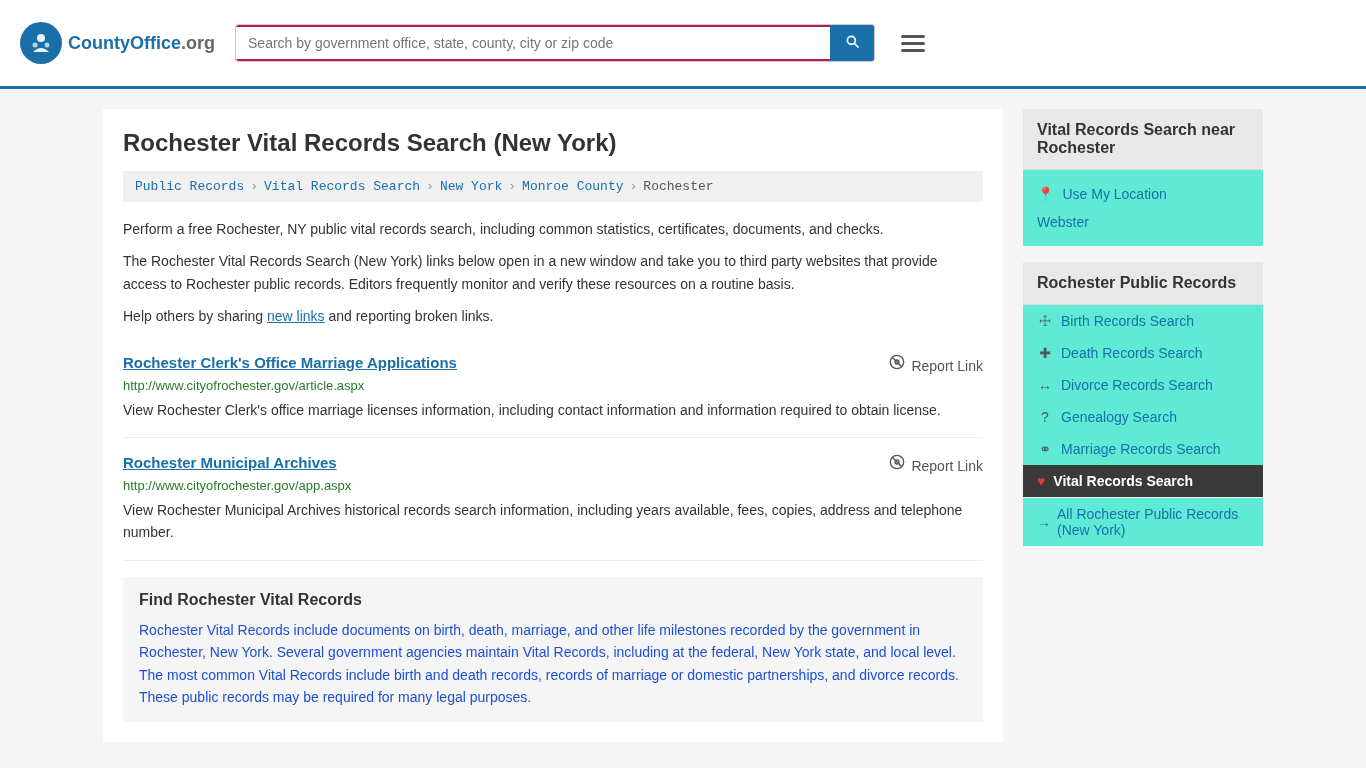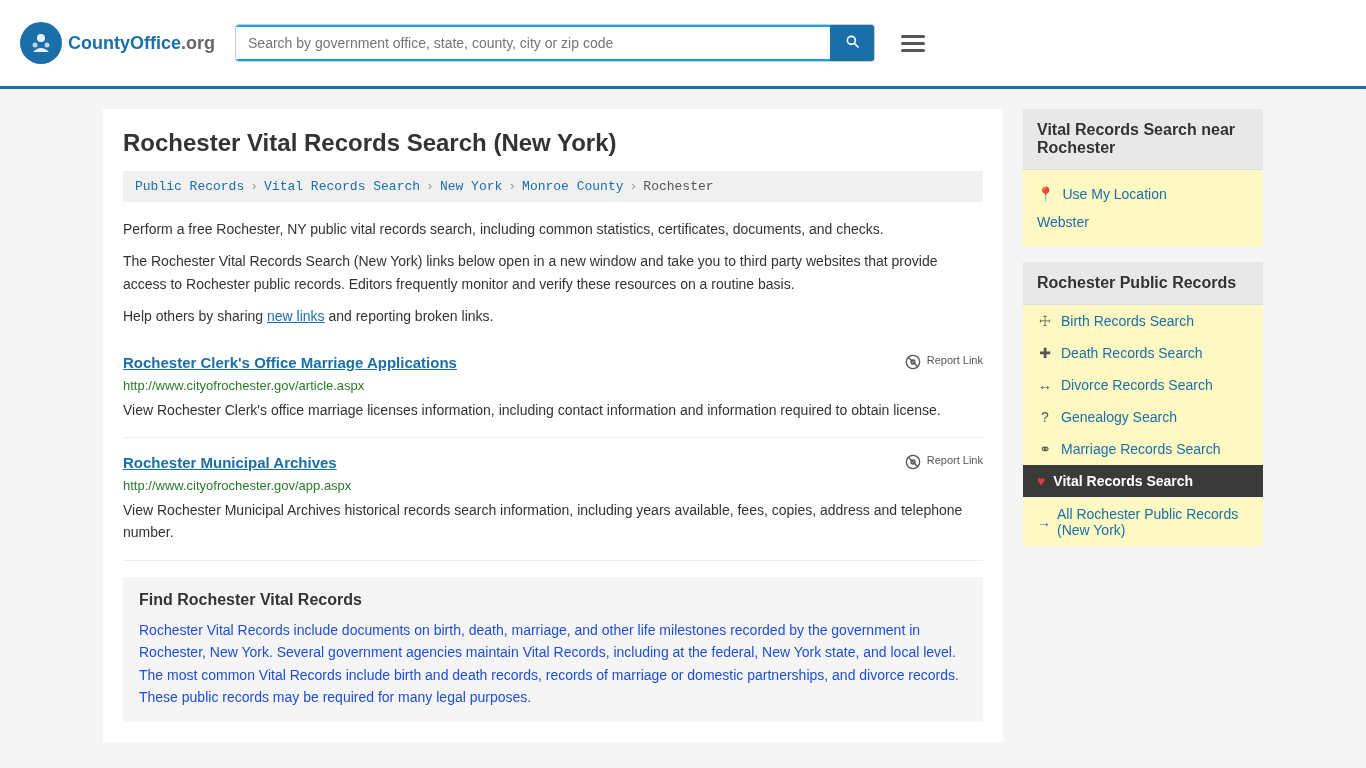--- a/index.html
+++ b/index.html
@@ -39,21 +39,21 @@
       color: #333;
     }
     .logo-text span { color: #1a6fa8; }
     .search-bar-container {
       flex: 1;
       max-width: 640px;
       display: flex;
       align-items: center;
       border: 1px solid #ccc;
       border-radius: 4px;
-      background: #0ea5e9;
+      background: #be185d;
       overflow: hidden;
     }
     .search-input {
       flex: 1;
       padding: 8px 12px;
       border: none;
       outline: none;
       font-size: 14px;
       color: #555;
     }
@@ -147,24 +147,24 @@
       margin-bottom: 4px;
     }
     .record-title a {
       font-size: 15px;
       font-weight: bold;
       color: #1a6fa8;
       text-decoration: underline;
     }
     .report-link-btn {
       display: flex;
-      align-items: flex-start;
+      align-items: flex-end;
       gap: 6px;
       color: #555;
-      font-size: 11px;
+      font-size: 14px;
       cursor: pointer;
       background: none;
       border: none;
       white-space: nowrap;
     }
     .report-icon {
       font-size: 16px;
     }
     .record-url {
       color: #2a7a2a;
@@ -196,21 +196,21 @@
       line-height: 1.6;
       color: #1d4ed8;
     }
     .find-subheading {
       font-weight: bold;
       margin-top: 14px;
     }
 
     
     .sidebar-box {
-      background: #fef9c3;
+      background: #5eead4;
       margin-bottom: 16px;
     }
     .sidebar-box-header {
       background: #e8e8e8;
       padding: 12px 14px;
       font-size: 16px;
       font-weight: bold;
       color: #333;
       border-bottom: 1px solid #ddd;
     }

